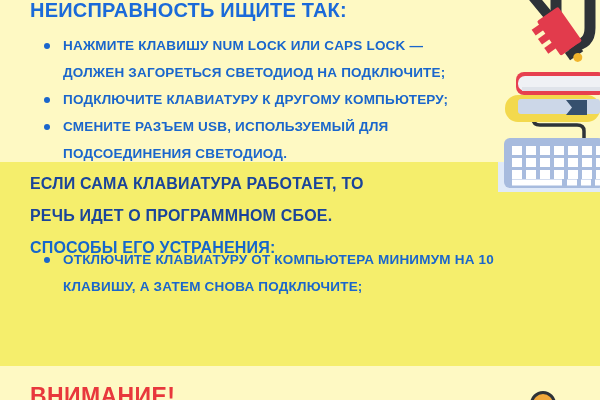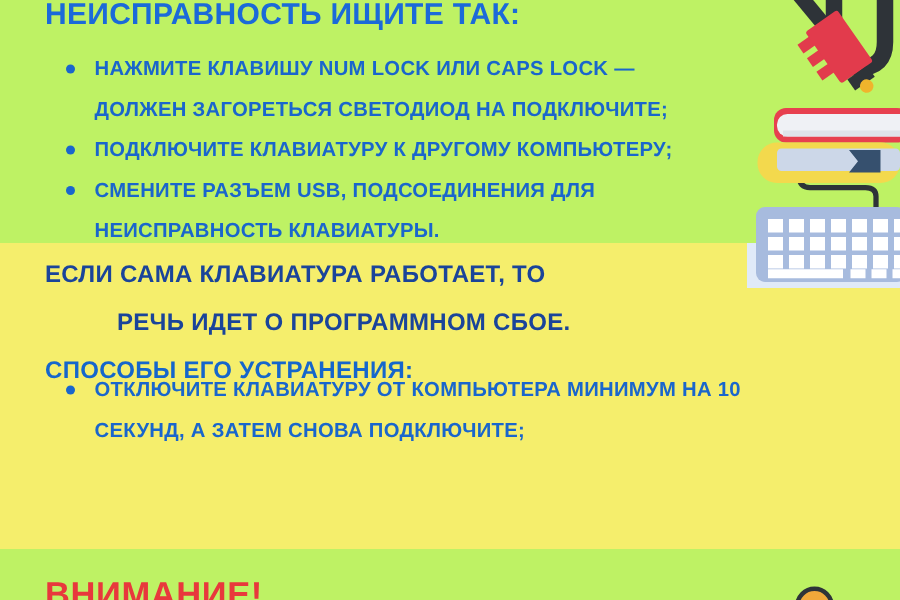--- a/index.html
+++ b/index.html
@@ -1,19 +1,19 @@
 <!DOCTYPE html>
 <html><head>
 <meta charset="utf-8">
 <style>
   html,body{margin:0;padding:0;}
   .page{
     position:relative;
     width:600px;height:400px;
-    background:#bef264;
+    background:#fef9c3;
     overflow:hidden;
     font-family:"Liberation Sans", sans-serif;
     font-weight:bold;
   }
   
   .h1{
     position:absolute;left:30px;top:-2px;
     font-size:20px;line-height:24px;color:#1b6ad9;
     letter-spacing:.2px;white-space:nowrap;
   }
@@ -29,21 +29,21 @@
     width:6px;height:6px;border-radius:50%;background:#1a66cc;
   }
   
   .yellow-block{
     position:absolute;left:0;top:162px;width:600px;height:204px;
     background:#f5ee6c;
   }
   .yh{position:absolute;left:30px;font-size:16px;line-height:24px;
       letter-spacing:.2px;white-space:nowrap;color:#1a449a;}
   .yh1{top:172px;}
-  .yh2{top:204px;margin-left:48px;}
+  .yh2{top:204px;}
   .yh3{top:236px;color:#1566cc;}
   .blist-2{left:63px;top:246px;}
   
   .attention{
     position:absolute;left:30px;top:383px;
     font-size:23px;color:#e8383c;letter-spacing:.4px;white-space:nowrap;
   }
   .alarm{
     position:absolute;left:530px;top:391px;
     width:26px;height:26px;border-radius:50%;
@@ -66,35 +66,35 @@
       <span class="dot"></span>
       <div class="bline">НАЖМИТЕ КЛАВИШУ NUM LOCK ИЛИ CAPS LOCK —</div>
       <div class="bline">ДОЛЖЕН ЗАГОРЕТЬСЯ СВЕТОДИОД НА ПОДКЛЮЧИТЕ;</div>
     </li>
     <li>
       <span class="dot"></span>
       <div class="bline">ПОДКЛЮЧИТЕ КЛАВИАТУРУ К ДРУГОМУ КОМПЬЮТЕРУ;</div>
     </li>
     <li>
       <span class="dot"></span>
-      <div class="bline">СМЕНИТЕ РАЗЪЕМ USB, ПОДСОЕДИНЕНИЯ ДЛЯ</div>
-      <div class="bline">НЕИСПРАВНОСТЬ КЛАВИАТУРЫ.</div>
+      <div class="bline">СМЕНИТЕ РАЗЪЕМ USB, ИСПОЛЬЗУЕМЫЙ ДЛЯ</div>
+      <div class="bline">ПОДСОЕДИНЕНИЯ СВЕТОДИОД.</div>
     </li>
   </ul>
 
   <div class="yellow-block"></div>
   <div class="yh yh1">ЕСЛИ САМА КЛАВИАТУРА РАБОТАЕТ, ТО</div>
   <div class="yh yh2">РЕЧЬ ИДЕТ О ПРОГРАММНОМ СБОЕ.</div>
   <div class="yh yh3">СПОСОБЫ ЕГО УСТРАНЕНИЯ:</div>
 
   <ul class="blist blist-2">
     <li>
       <span class="dot"></span>
       <div class="bline">ОТКЛЮЧИТЕ КЛАВИАТУРУ ОТ КОМПЬЮТЕРА МИНИМУМ НА 10</div>
-      <div class="bline">СЕКУНД, А ЗАТЕМ СНОВА ПОДКЛЮЧИТЕ;</div>
+      <div class="bline">КЛАВИШУ, А ЗАТЕМ СНОВА ПОДКЛЮЧИТЕ;</div>
     </li>
   </ul>
 
   <div class="attention">ВНИМАНИЕ!</div>
   <div class="alarm"></div>
 
   <svg class="illu illu-usb" width="130" height="95" viewBox="470 0 130 95">
     <path d="M 529 -8 L 548 15" stroke="#2e3338" stroke-width="10" stroke-linecap="round" fill="none"></path>
     <path d="M 556 -8 L 556 28 Q 556 45 573 45 Q 590 45 590 28 L 590 -8" stroke="#2e3338" stroke-width="11" fill="none"></path>
     <g transform="rotate(-35 560 32)">

